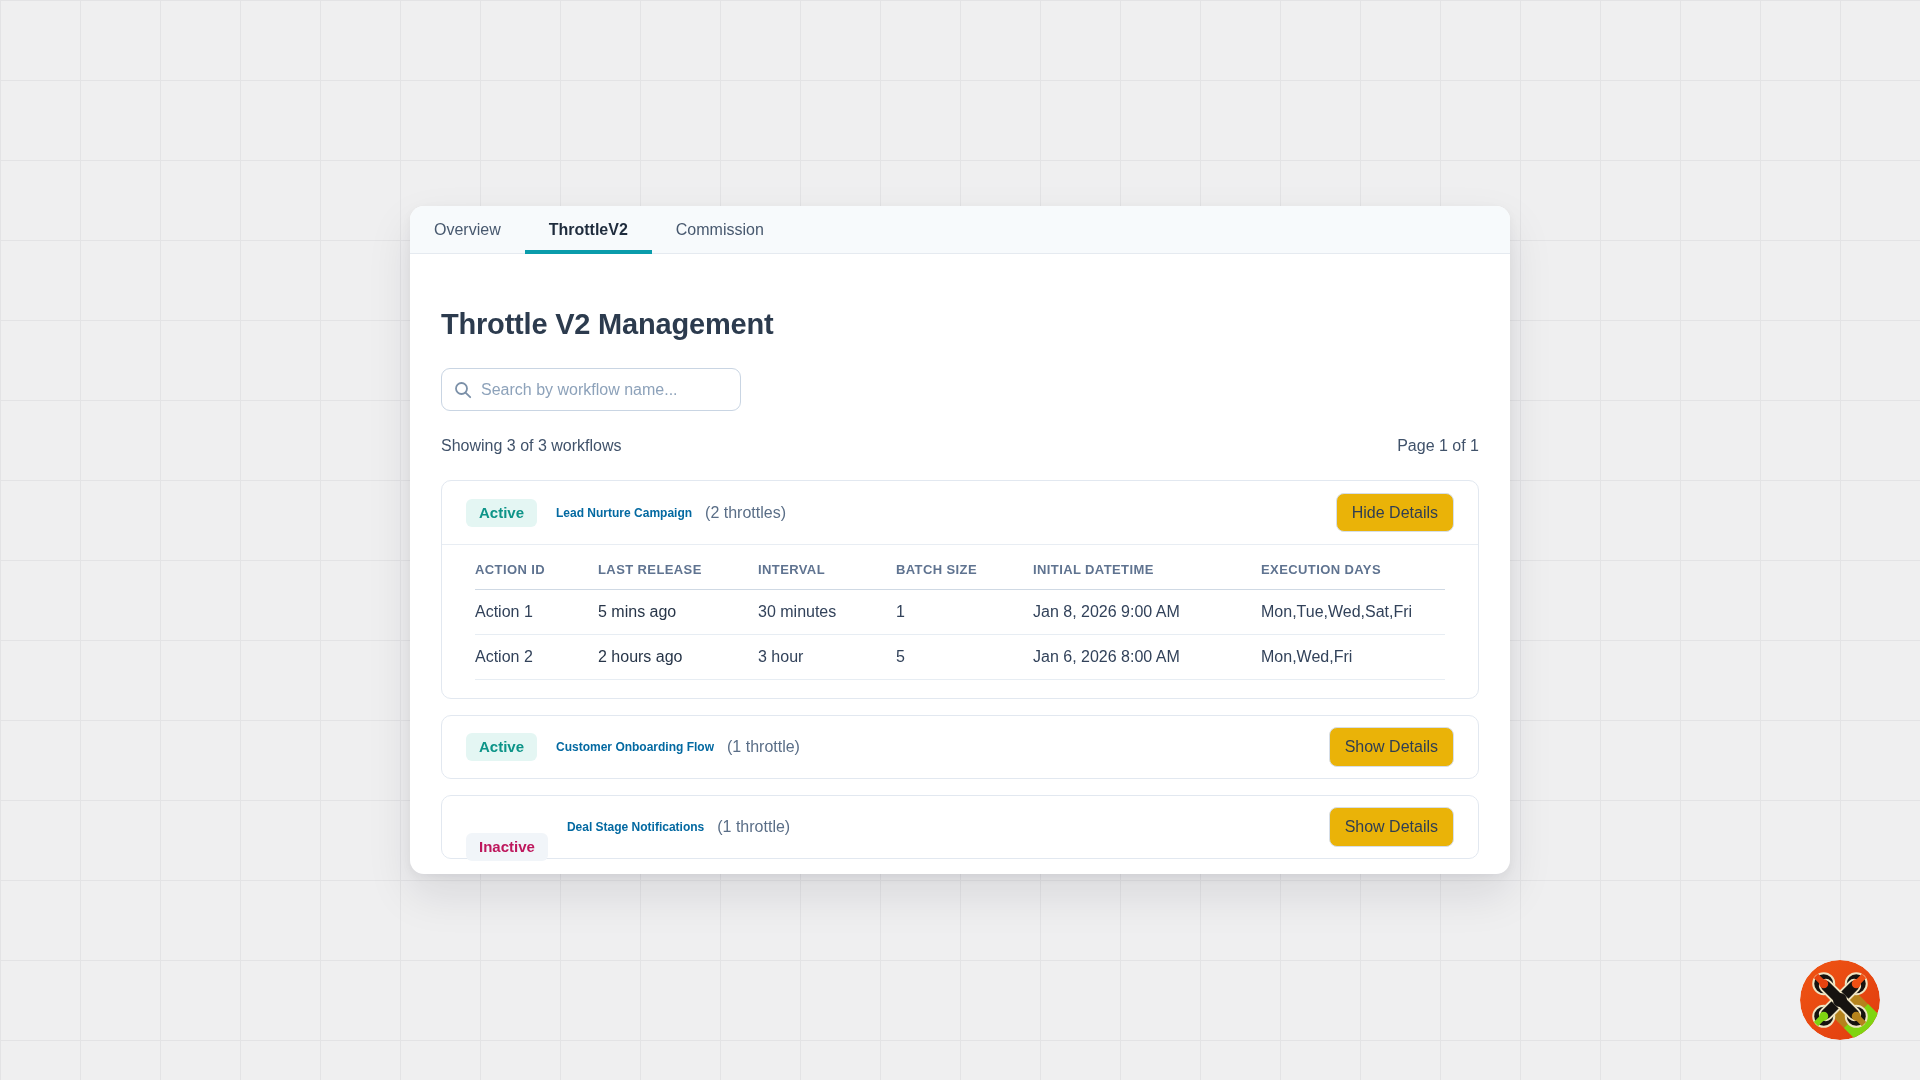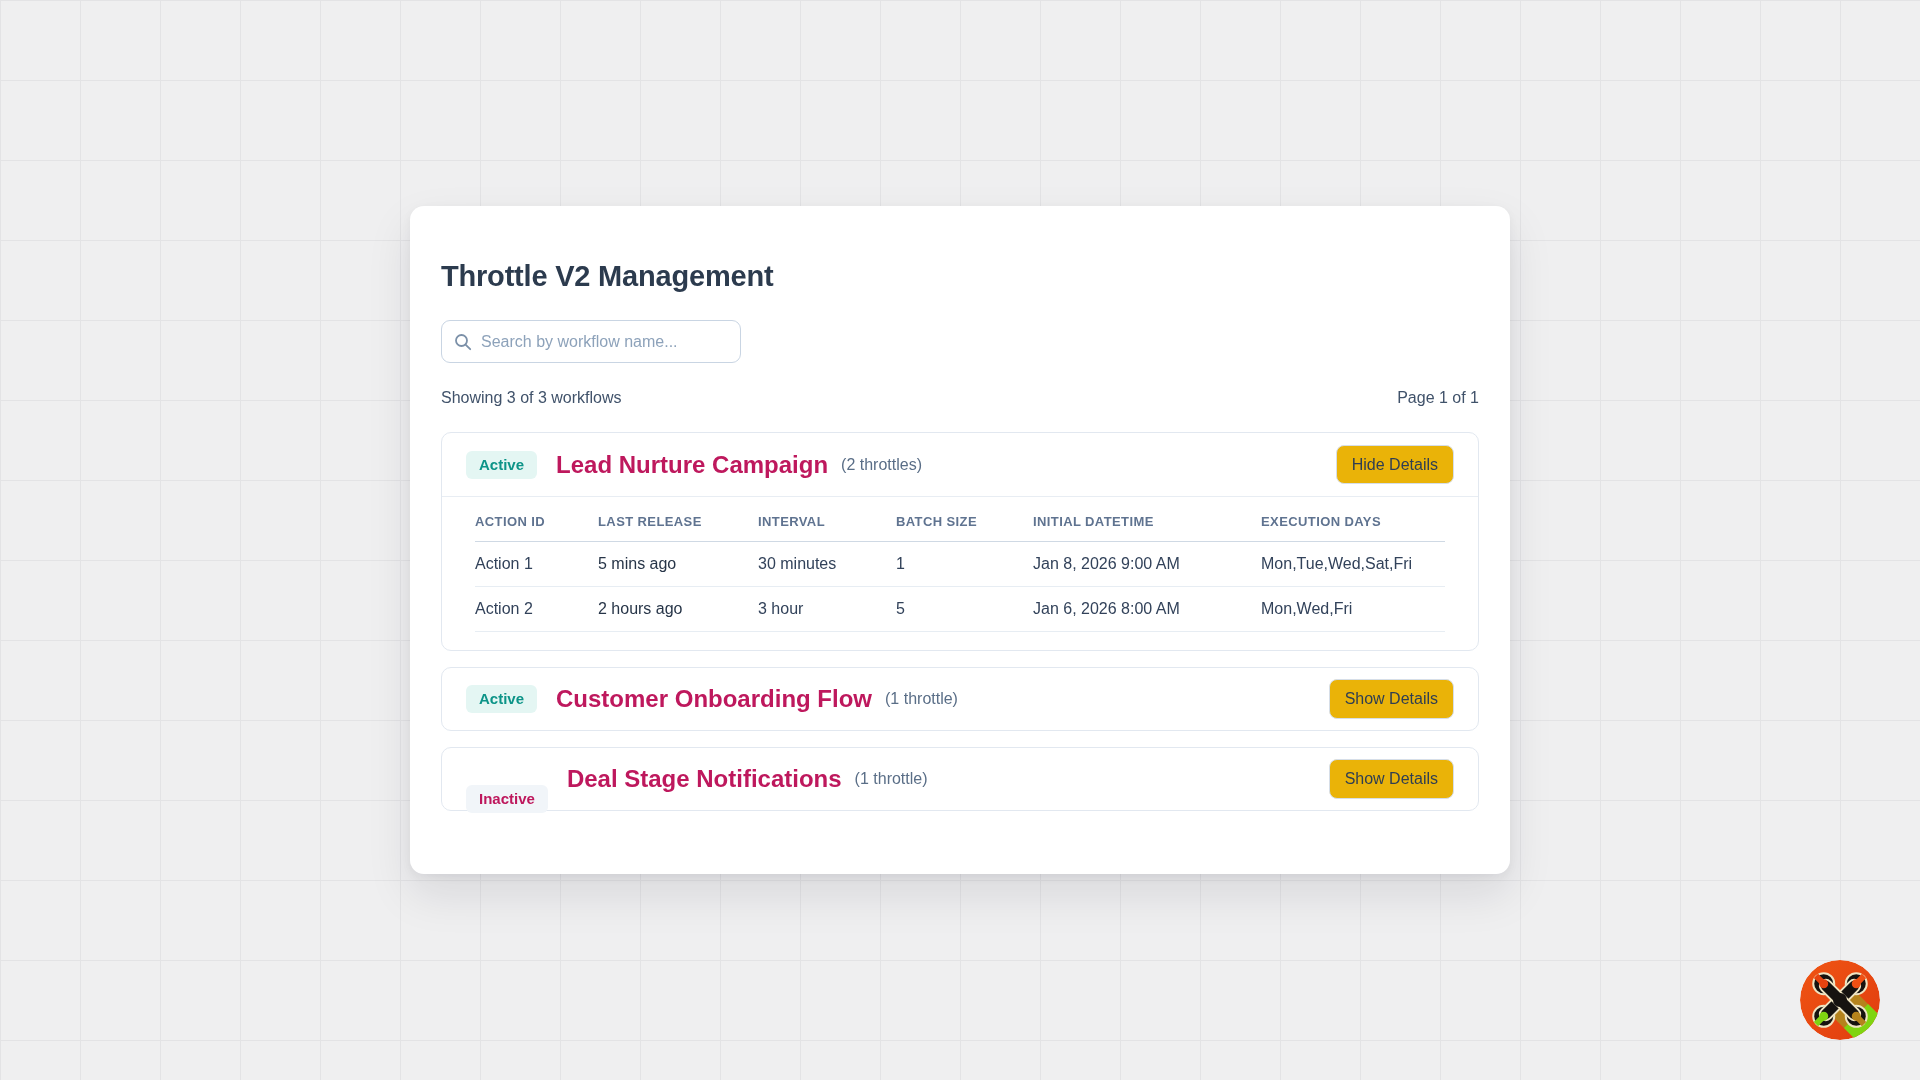--- a/index.html
+++ b/index.html
@@ -117,21 +117,21 @@
   .badge {
     font-size: 15px;
     font-weight: 600;
     padding: 5px 13px;
     border-radius: 6px;
     line-height: 1.2;
   }
   .badge.active   { background: #e4f6f3; color: #0d9488; }
   .badge.inactive { background: #f1f5f9; color: #be185d; margin-top: 40px; }
 
-  .wf-name { margin-left: 19px; font-size: 24px; font-weight: 700; color: #be185d; }
+  .wf-name { margin-left: 19px; font-size: 12px; font-weight: 700; color: #0369a1; }
   .wf-count { margin-left: 13px; font-size: 16px; color: #5a6e87; }
 
   .details-btn {
     margin-left: auto;
     font-family: "Liberation Sans", sans-serif;
     font-size: 16px;
     color: #2f3e53;
     background: #eab308;
     border: 1px solid #d6dee8;
     border-radius: 8px;
@@ -169,20 +169,25 @@
     width: 80px;
     height: 80px;
     cursor: pointer;
   }
 </style>
 </head>
 <body>
 
 <div class="panel">
 
+  <div class="tabbar">
+    <div class="tab">Overview</div>
+    <div class="tab active">ThrottleV2</div>
+    <div class="tab">Commission</div>
+  </div>
 
   <div class="content">
 
     <h1 class="page-title">Throttle V2 Management</h1>
 
     <div class="searchbox">
       <svg width="18" height="18" viewBox="0 0 18 18">
         <circle cx="7.5" cy="7.5" r="5.5" fill="none" stroke="#7b90a8" stroke-width="1.8"></circle>
         <line x1="11.8" y1="11.8" x2="16.2" y2="16.2" stroke="#7b90a8" stroke-width="1.8" stroke-linecap="round"></line>
       </svg>

